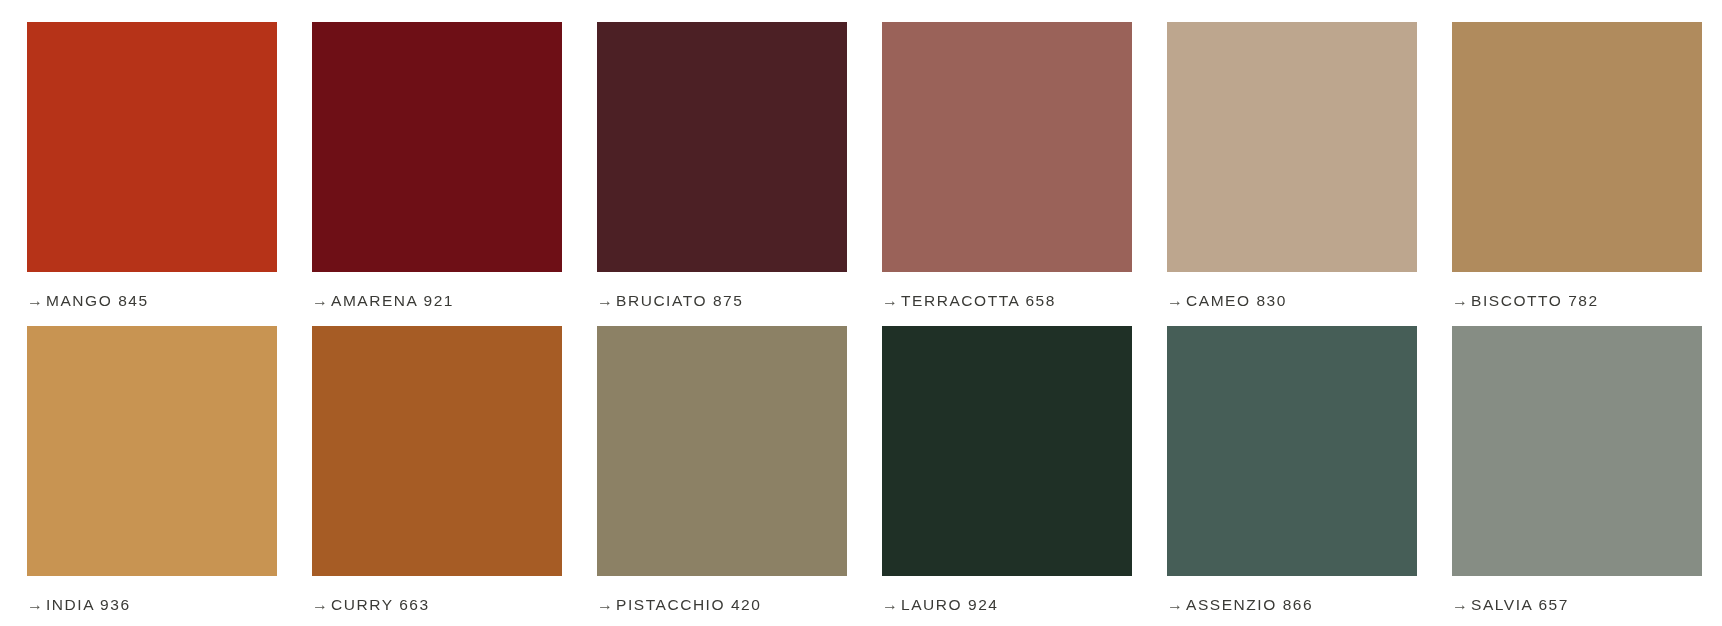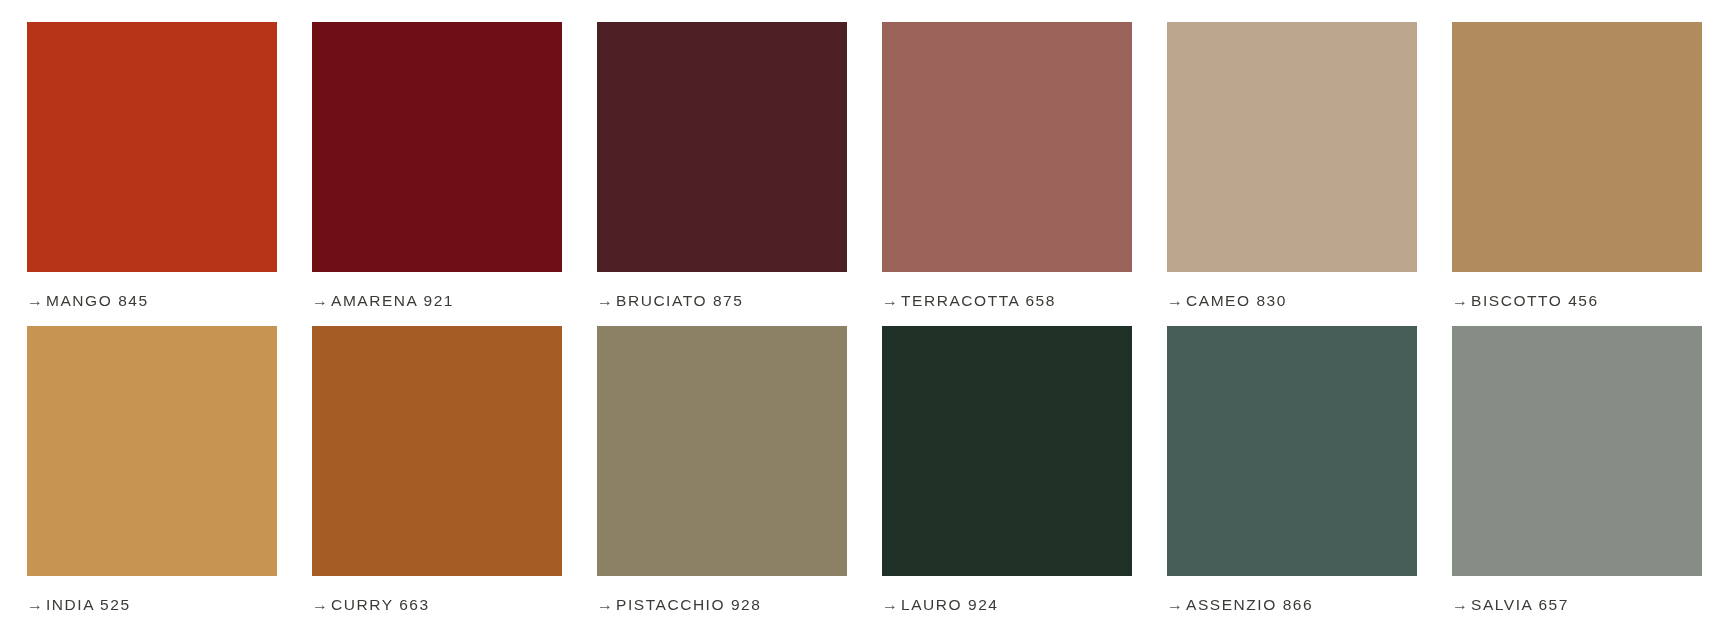--- a/index.html
+++ b/index.html
@@ -119,49 +119,49 @@
       <div class="swatch-label" style="color: rgb(58, 58, 54);">
         <span class="arrow-icon">→</span>
         <span class="swatch-name">CAMEO 830</span>
       </div>
     </div>
 
     <div class="swatch-cell">
       <div class="swatch-chip" style="background-color: rgb(176, 139, 93);"></div>
       <div class="swatch-label" style="color: rgb(58, 58, 54);">
         <span class="arrow-icon">→</span>
-        <span class="swatch-name">BISCOTTO 456</span>
+        <span class="swatch-name">BISCOTTO 782</span>
       </div>
     </div>
 
   </div>
 
   <div class="palette-row row-2">
 
     <div class="swatch-cell">
       <div class="swatch-chip" style="background-color: rgb(200, 148, 82);"></div>
       <div class="swatch-label" style="color: rgb(58, 58, 54);">
         <span class="arrow-icon">→</span>
-        <span class="swatch-name">INDIA 525</span>
+        <span class="swatch-name">INDIA 936</span>
       </div>
     </div>
 
     <div class="swatch-cell">
       <div class="swatch-chip" style="background-color: rgb(166, 92, 37);"></div>
       <div class="swatch-label" style="color: rgb(58, 58, 54);">
         <span class="arrow-icon">→</span>
         <span class="swatch-name">CURRY 663</span>
       </div>
     </div>
 
     <div class="swatch-cell">
       <div class="swatch-chip" style="background-color: rgb(140, 129, 101);"></div>
       <div class="swatch-label" style="color: rgb(58, 58, 54);">
         <span class="arrow-icon">→</span>
-        <span class="swatch-name">PISTACCHIO 928</span>
+        <span class="swatch-name">PISTACCHIO 420</span>
       </div>
     </div>
 
     <div class="swatch-cell">
       <div class="swatch-chip" style="background-color: rgb(31, 48, 38);"></div>
       <div class="swatch-label" style="color: rgb(58, 58, 54);">
         <span class="arrow-icon">→</span>
         <span class="swatch-name">LAURO 924</span>
       </div>
     </div>

